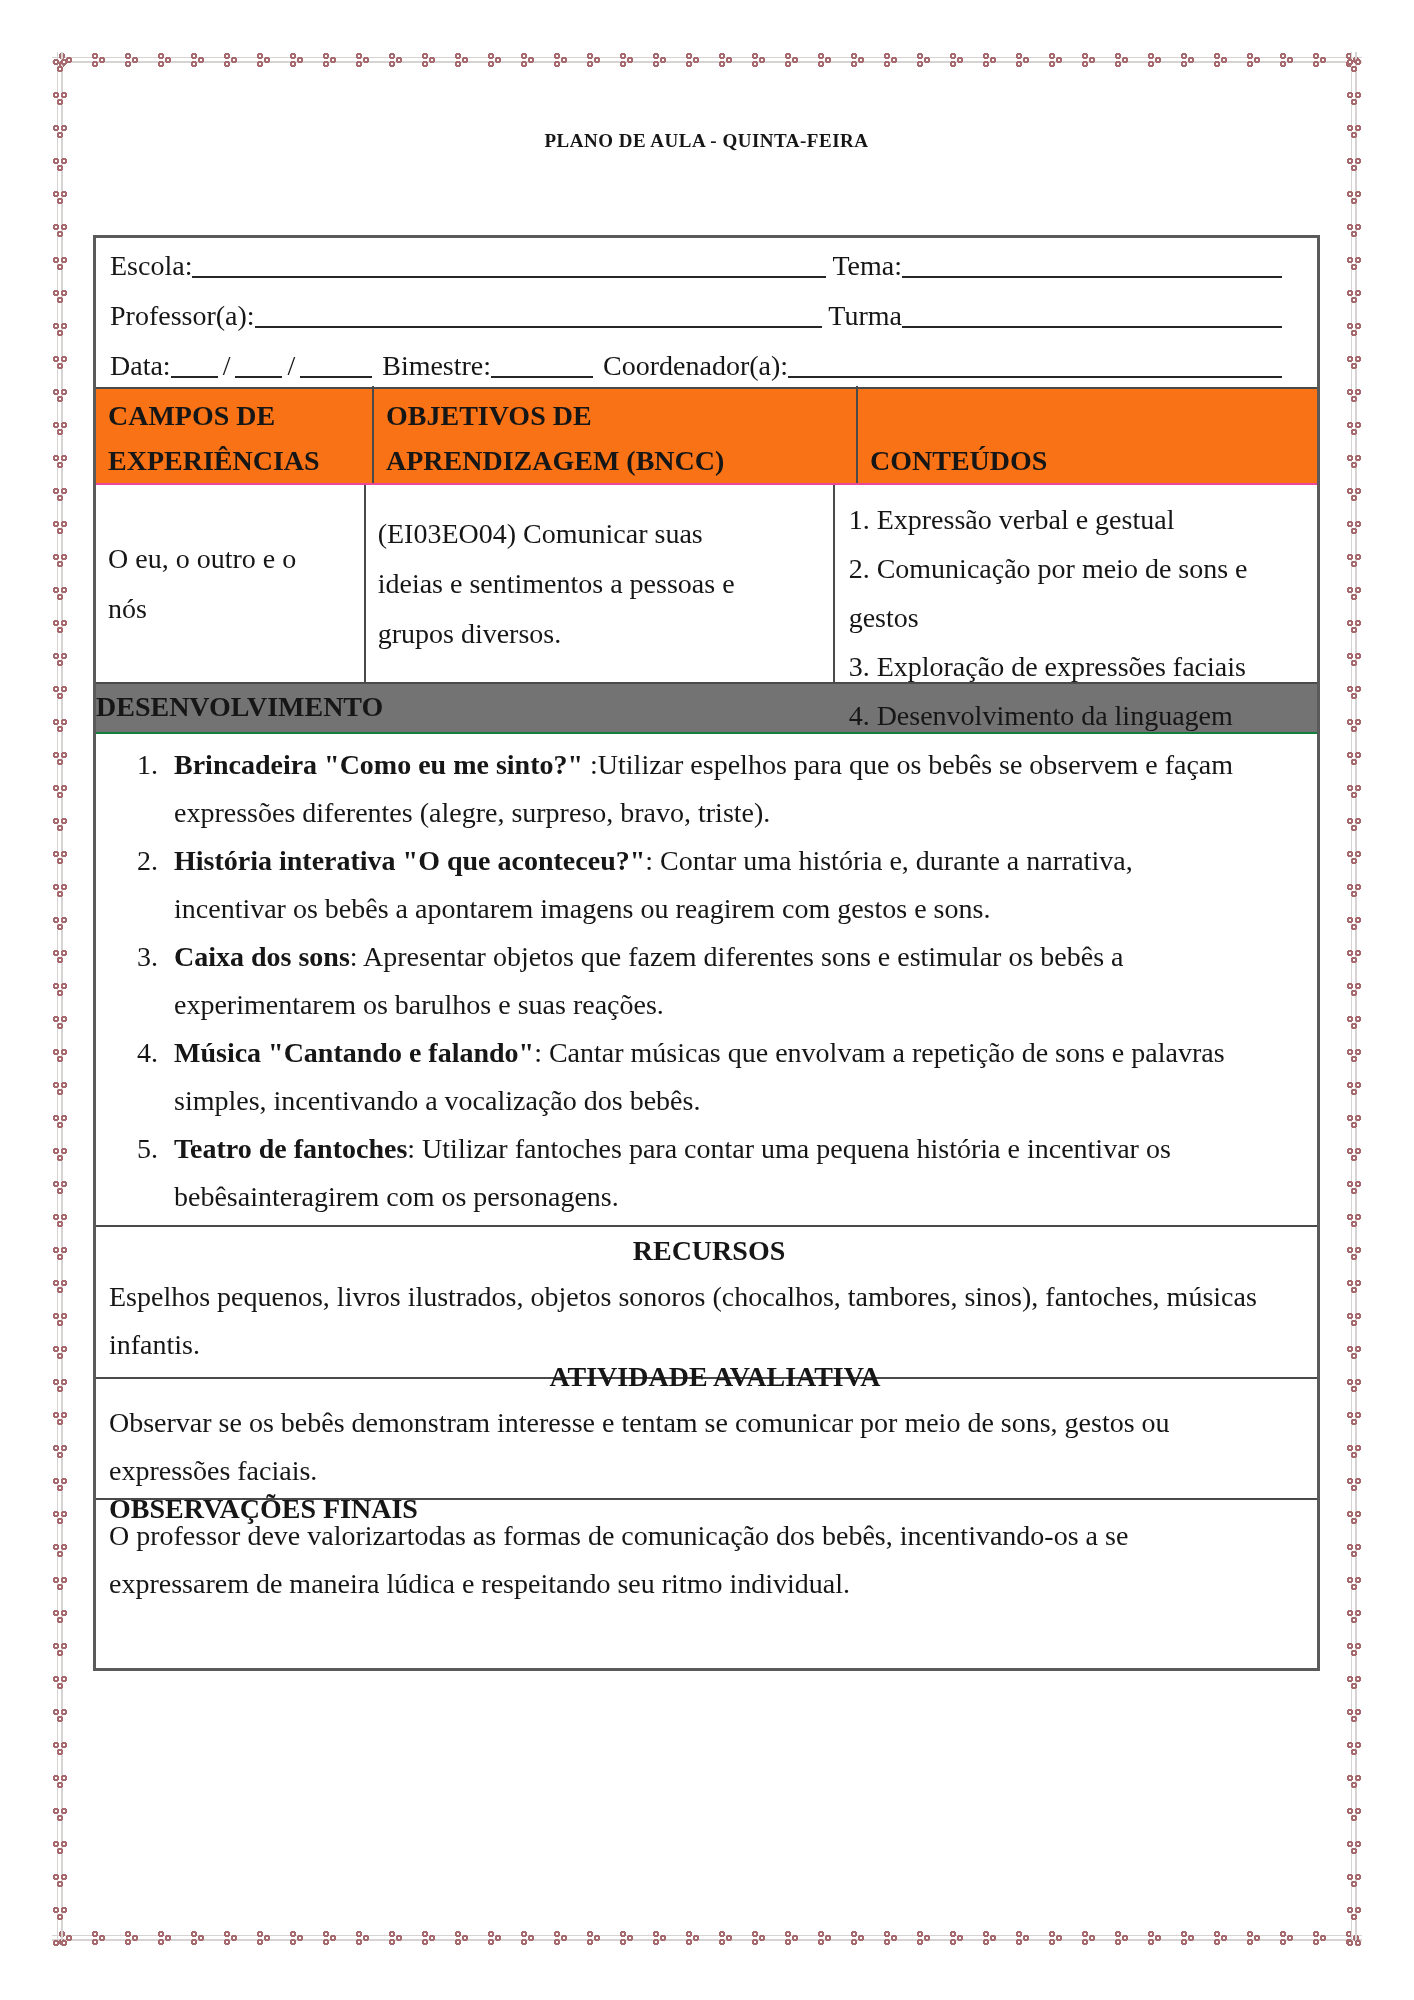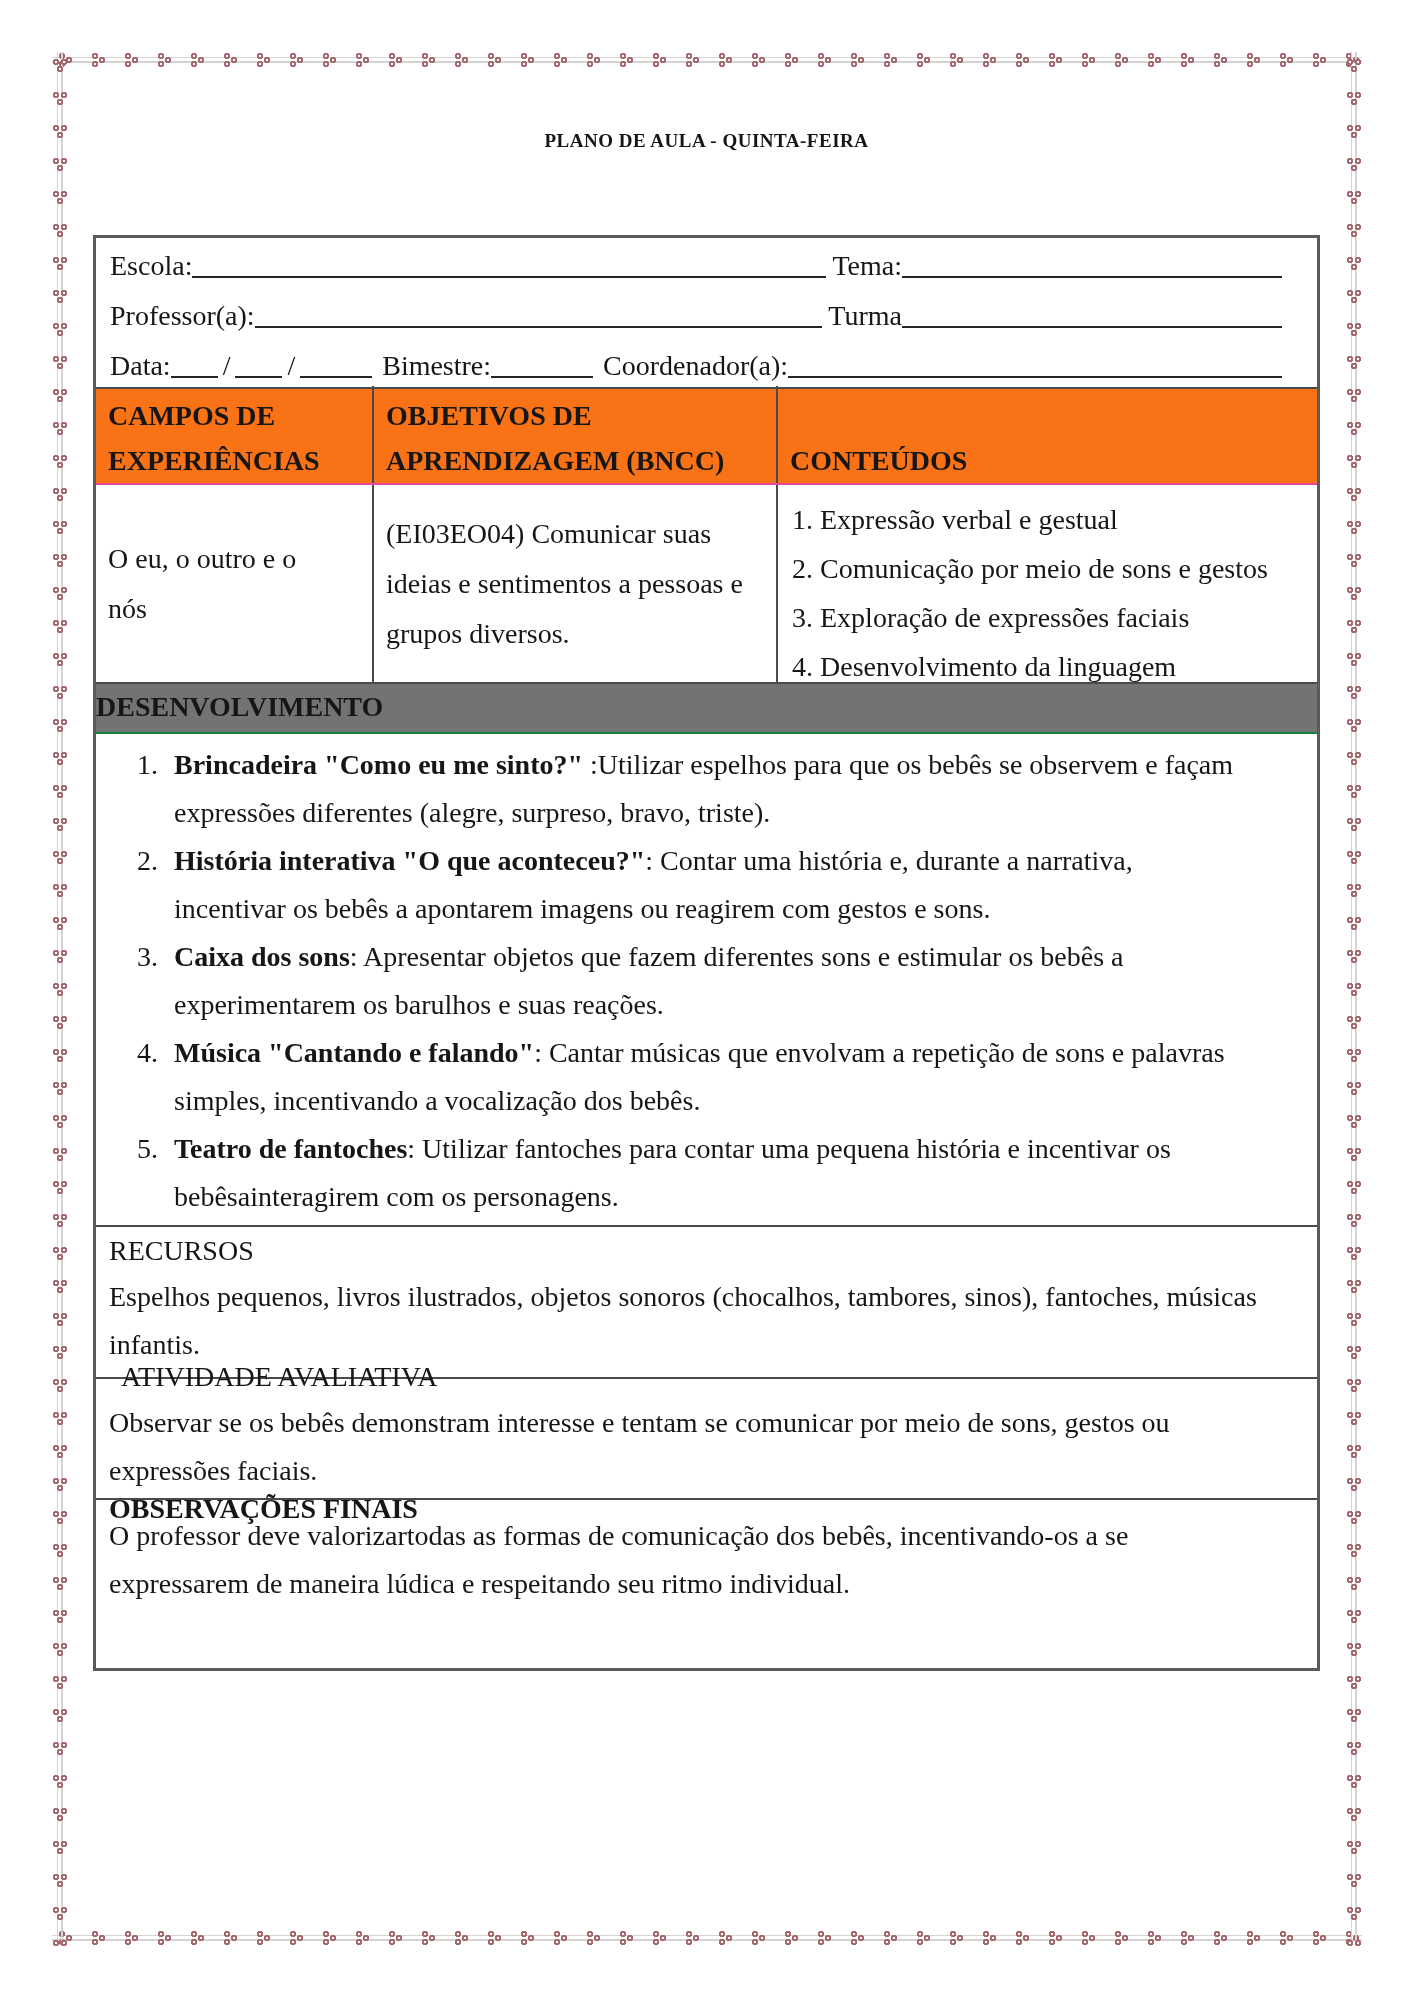--- a/index.html
+++ b/index.html
@@ -50,37 +50,37 @@
   .u380{width:380px;} .u47{width:47px;} .u72{width:72px;} .u102{width:102px;}
   .gap6{margin-left:6px;} .gap10{margin-left:10px;}
   .slash{margin:0 5px;}
 
   
   .thead{display:flex;height:96px;background:#f97316;border-bottom:2px solid #ec4899;
          font-weight:bold;align-items:flex-end;}
   .thead .cell{padding:7px 10px 0 12px;line-height:45px;}
   .tbody{display:flex;height:199px;border-bottom:2px solid #4a4a4a;}
   .c1{width:278px;border-right:2px solid #4a4a4a;}
-  .c2{width:404px;border-right:2px solid #4a4a4a;}
+  .c2{width:484px;border-right:2px solid #4a4a4a;}
   .c3{flex:1 1 auto;}
   .tbody .c1,.tbody .c2{display:flex;flex-direction:column;justify-content:center;
         padding:0 10px 0 12px;line-height:50px;}
   .tbody .c3{padding:10px 8px 0 14px;line-height:49px;}
 
   
   .devbar{height:50px;background:#737373;border-bottom:2px solid #15803d;
           font-weight:bold;line-height:46px;}
   .devlist{height:493px;border-bottom:2px solid #4a4a4a;padding-top:7px;}
   .item{display:flex;line-height:48px;}
   .item .num{flex:none;width:37px;margin-left:41px;}
   .item .txt{flex:1 1 auto;padding-right:4px;}
   .b{font-weight:bold;}
 
   
-  .h-sec{font-weight:normal;line-height:44px;}
+  .h-sec{font-weight:bold;line-height:44px;text-align:center;}
   .para{line-height:48px;}
   .sec-rec{height:152px;border-bottom:2px solid #4a4a4a;padding:2px 8px 0 13px;}
   .sec-aval{height:145px;border-bottom:2px solid #4a4a4a;padding:0 8px 0 13px;}
   .sec-aval .h-strike{margin-top:-24px;position:relative;margin-left:12px;}
   .h-under{font-weight:bold;line-height:28px;height:29px;overflow:visible;}
   .sec-fin{padding:12px 8px 0 13px;}
 </style>
 </head>
 <body>
 

